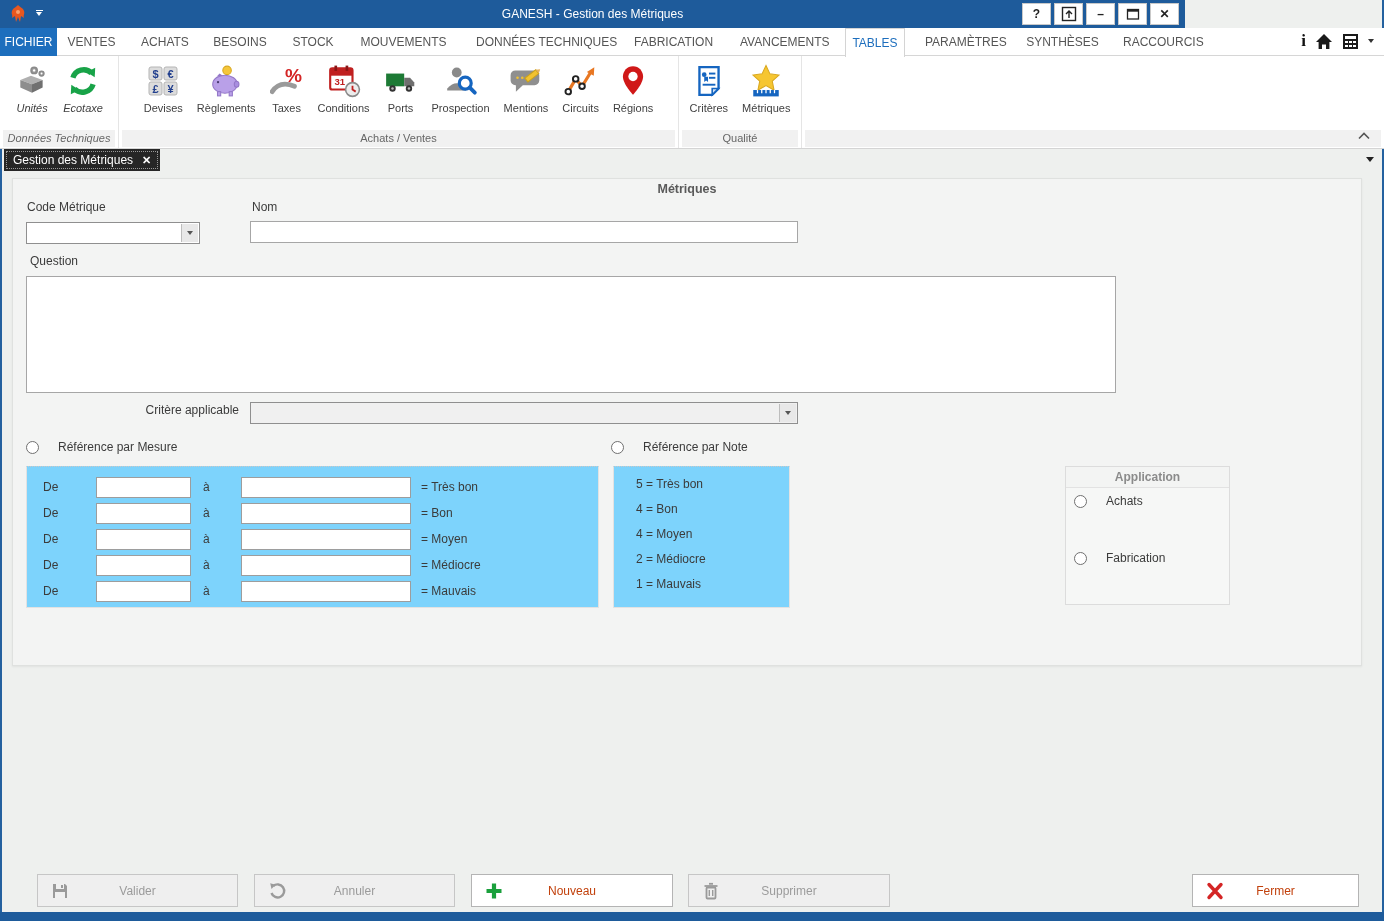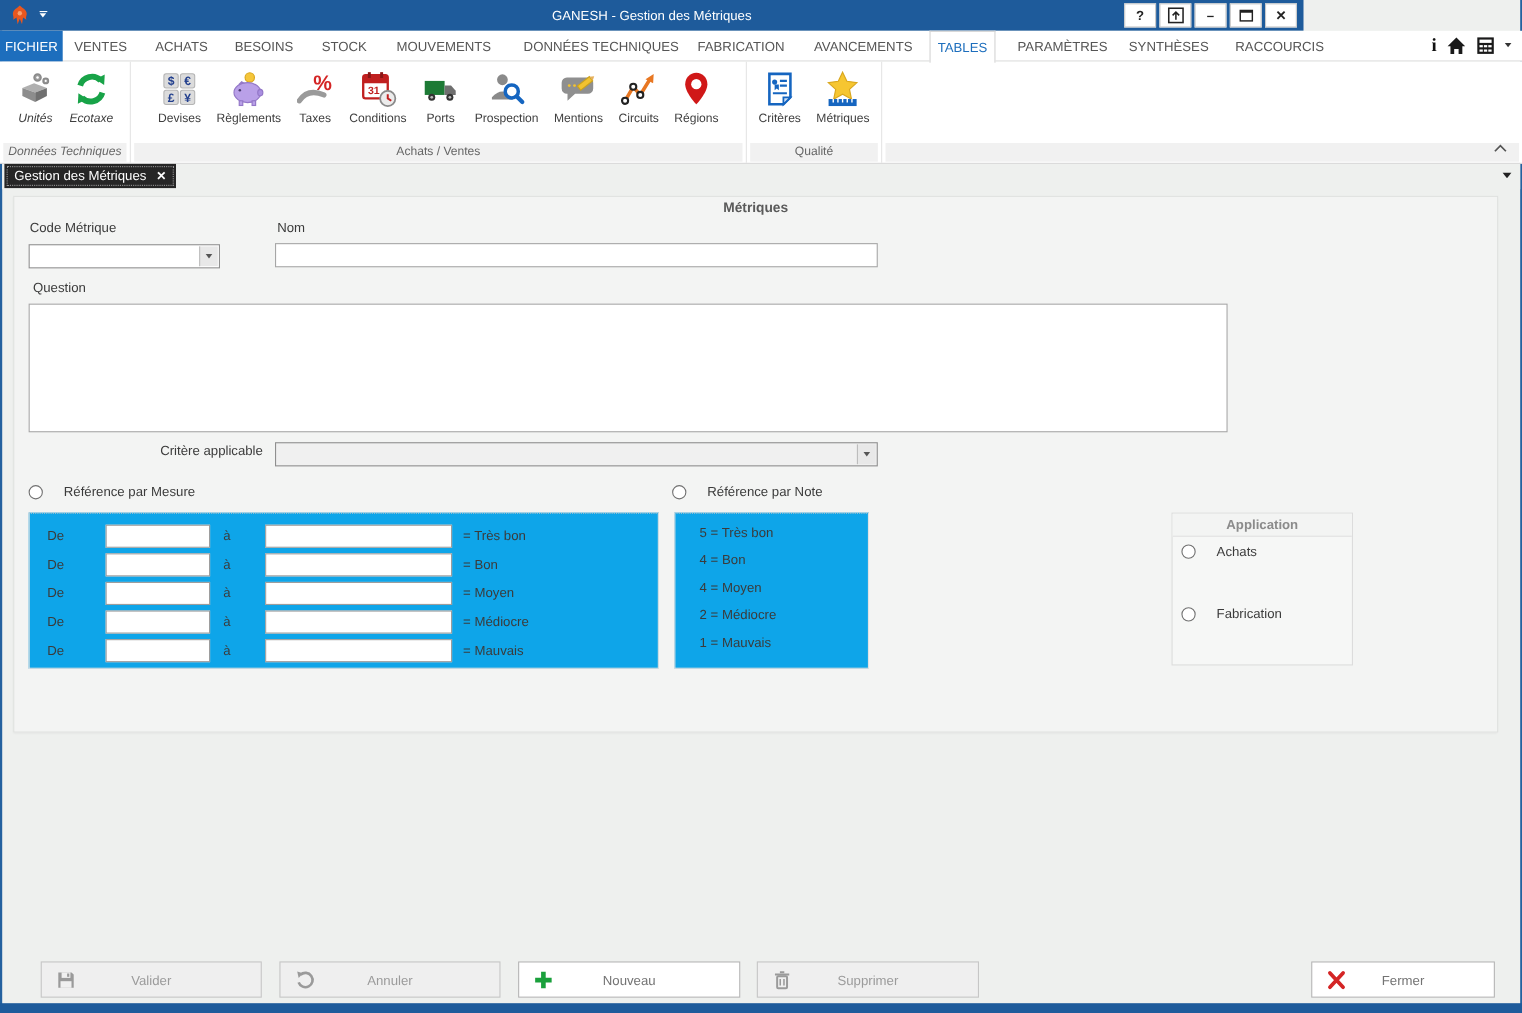--- a/index.html
+++ b/index.html
@@ -50,37 +50,37 @@
   .tbox { position:absolute; background:#fff; border:1px solid #a6a6a6; font-size:12px; color:#222; padding:0 4px; font-family:"Liberation Sans",sans-serif; }
   .combo { position:absolute; border:1px solid #8f8f8f; background:#fff; }
   .combo.gray { background:#f0f0f0; }
   .combo .dd { position:absolute; right:1px; top:1px; bottom:1px; width:17px; background:#e8e8e8; border-left:1px solid #bdbdbd; display:flex; align-items:center; justify-content:center; }
   .combo .dd i { width:0; height:0; border-left:3.5px solid transparent; border-right:3.5px solid transparent; border-top:4px solid #555; }
 
   .radio { position:absolute; display:flex; align-items:center; gap:19px; font-size:12px; color:#3b3b3b; white-space:nowrap; }
   .radio .c { width:13px; height:13px; border-radius:50%; border:1px solid #707070; background:#fff; position:relative; flex:0 0 13px; }
   .radio .c.on::after { content:""; position:absolute; left:3px; top:3px; width:5px; height:5px; border-radius:50%; background:#111; }
 
-  .subbox { position:absolute; background:#0ea5e9; border:1px solid #e2e2e2; border-top:1px dotted #c8c8c8; }
+  .subbox { position:absolute; background:#7dd3fc; border:1px solid #e2e2e2; border-top:1px dotted #c8c8c8; }
   .gbox { position:absolute; background:#f6f7f6; border:1px solid #dcdcdc; }
   .gbox .gtitle { height:21px; line-height:21px; text-align:center; font-size:12px; font-weight:bold; color:#8b8b8b; border-bottom:1px solid #e2e2e2; background:#f3f4f3; }
 
   .mrow { position:absolute; left:0; width:100%; height:22px; }
   .mrow .de { position:absolute; left:16px; top:3px; font-size:12px; color:#3b3b3b; }
   .mrow .a { position:absolute; left:176px; top:3px; font-size:12px; color:#3b3b3b; }
   .mrow input { position:absolute; top:0; height:21px; background:#fff; border:1px solid #9d9d9d; font-size:12px; padding:0 4px; font-family:"Liberation Sans",sans-serif; }
   .mrow .in1 { left:69px; width:95px; }
   .mrow .in2 { left:214px; width:170px; }
   .mrow .eq { position:absolute; left:394px; top:3px; font-size:12px; color:#3b3b3b; }
 
   .note-item { position:absolute; left:22px; font-size:12px; color:#3b3b3b; }
 
   
   .footer-btn { position:absolute; top:874px; height:33px; border:1px solid #c6c6c6; background:#efefef; display:flex; align-items:center; justify-content:center; font-size:12px; color:#9b9b9b; cursor:default; }
-  .footer-btn.enabled { background:#ffffff; border-color:#b4b4b4; color:#737373; }
+  .footer-btn.enabled { background:#ffffff; border-color:#b4b4b4; color:#c2410c; }
   .footer-btn .bic { position:absolute; left:13px; top:7px; width:18px; height:18px; }
   .bottom-strip { position:absolute; left:-2px; bottom:0; width:1384px; height:9px; background:#1e5b9b; }
 </style>
 </head>
 <body>
 
 <div class="window">
 
   <div class="titlebar">
     <svg class="app-logo" viewBox="0 0 20 20">

